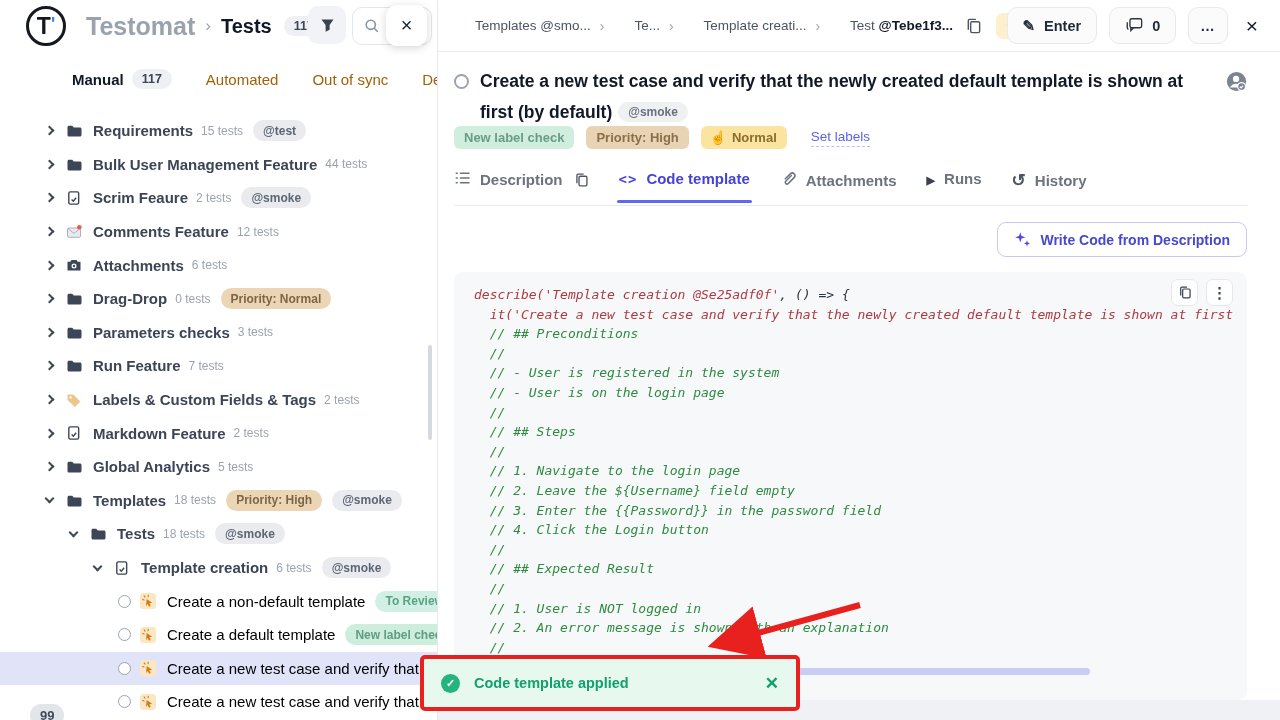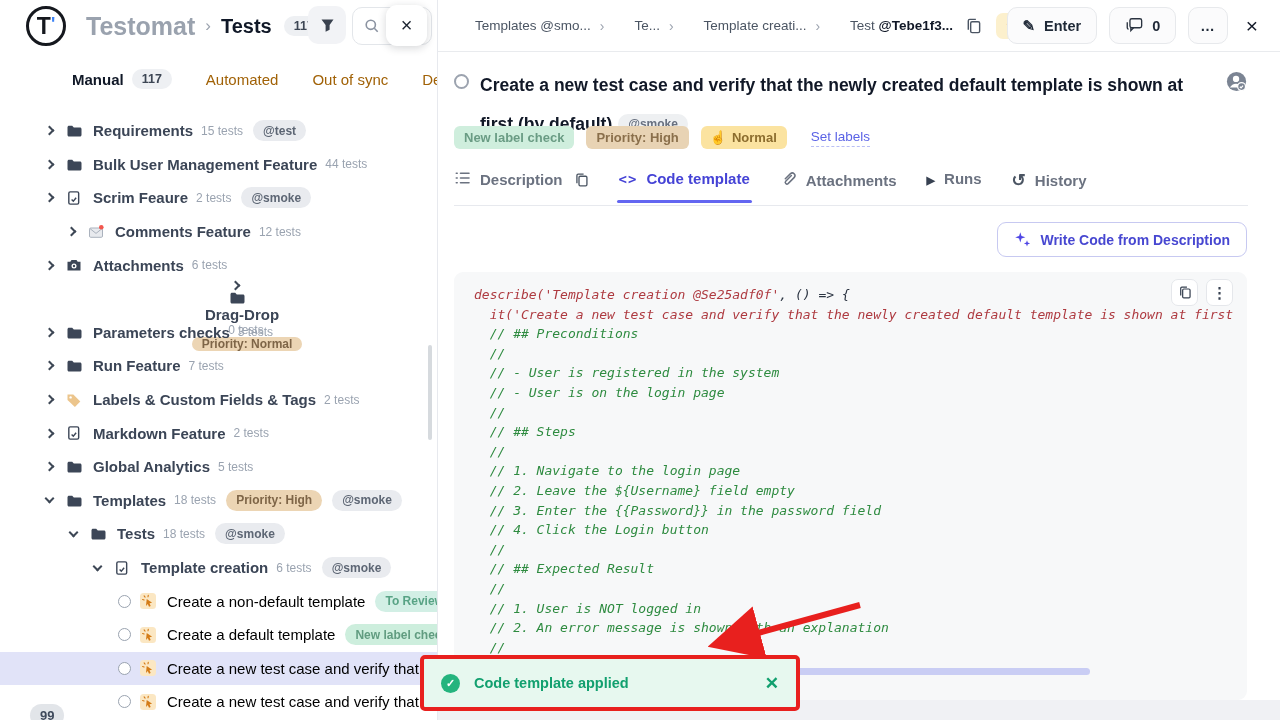--- a/index.html
+++ b/index.html
@@ -77,21 +77,21 @@
   .rp-actions { position:absolute; right:16px; top:7px; display:flex; align-items:center; gap:12px; }
   .hbtn { display:inline-flex; align-items:center; gap:9px; height:37px; padding:0 15px;
     border:1px solid #e7e9ec; border-radius:10px; background:#fbfbfc;
     font-size:14.5px; color:#1f2937; font-weight:600; cursor:pointer; }
   .pencil { font-size:15px; }
   .close-x { font-size:21px; color:#111827; cursor:pointer; padding:0 6px; }
 
   .title-wrap { position:absolute; left:16px; top:66px; width:810px; display:flex; gap:11px; }
   .title-circle { width:15px; height:15px; border:2px solid #9ca3af; border-radius:50%;
     flex:none; margin-top:8px; }
-  .title-text { font-size:17.5px; font-weight:700; color:#111827; line-height:39px; width:730px; }
+  .title-text { font-size:17.5px; font-weight:700; color:#111827; line-height:31px; width:730px; }
   .title-tag { background:#eef0f2; color:#697180; font-size:12px; font-weight:600;
     border-radius:11px; padding:3px 10px; vertical-align:2px; margin-left:6px; }
   .assignee { position:absolute; right:32px; top:70px; }
 
   .labels-row { position:absolute; left:16px; top:126px; display:flex; align-items:center; gap:12px; }
   .lpill { height:23px; display:inline-flex; align-items:center; gap:5px; padding:0 10px;
     border-radius:6px; font-size:13px; font-weight:600; }
   .lpill.green  { background:#cfeedd; color:#6a9c84; }
   .lpill.tan    { background:#e8d3b4; color:#8a6f4b; }
   .lpill.yellow { background:#fbe3a0; color:#8c6d2e; }
@@ -221,21 +221,21 @@
           <span class="ticon">
             <svg width="15" height="16" viewBox="0 0 16 16" fill="none" stroke="#3c4657" stroke-width="1.5">
               <rect x="3" y="1.5" width="10.5" height="13" rx="1.5"></rect>
               <path d="M6 9.6l1.8 1.8 3-3.7"></path>
             </svg>
           </span>
           <span class="tlabel">Scrim Feaure</span>
           <span class="tcount">2 tests</span>
           <span class="badge gray">@smoke</span>
         </div>
-        <div class="trow" style="padding-left: 68px; text-align: right;">
+        <div class="trow" style="padding-left: 46px; text-align: right;">
           <span class="chev right"></span>
           <span class="ticon">
             <svg width="16" height="15" viewBox="0 0 16 15">
               <rect x="1.5" y="4" width="13" height="9.3" rx="1.2" fill="#e8eaee" stroke="#aab2bd"></rect>
               <path d="M2 4.6l6 4.8 6-4.8" fill="none" stroke="#aab2bd"></path>
               <circle cx="13.3" cy="3.3" r="2.3" fill="#f2564d"></circle>
             </svg>
           </span>
           <span class="tlabel">Comments Feature</span>
           <span class="tcount">12 tests</span>
@@ -245,21 +245,21 @@
           <span class="ticon">
             <svg width="16" height="14" viewBox="0 0 16 14">
               <path d="M1.5 3.8h2.8L5.5 2h5l1.2 1.8h2.8v8.7h-13z" fill="#3c4657"></path>
               <circle cx="8" cy="8" r="2.5" fill="#fff"></circle>
               <circle cx="8" cy="8" r="1.2" fill="#3c4657"></circle>
             </svg>
           </span>
           <span class="tlabel">Attachments</span>
           <span class="tcount">6 tests</span>
         </div>
-        <div class="trow" style="padding-left: 46px; flex-direction: column;">
+        <div class="trow" style="padding-left: 46px;">
           <span class="chev right"></span>
           <span class="ticon">
             <svg width="16" height="15" viewBox="0 0 16 15">
               <path d="M1.5 4.2c0-.8.7-1.5 1.5-1.5h3.2l1.6 1.7h6.2c.8 0 1.5.7 1.5 1.5v6.1c0 .8-.7 1.5-1.5 1.5H3c-.8 0-1.5-.7-1.5-1.5z" fill="#3c4657"></path>
             </svg>
           </span>
           <span class="tlabel">Drag-Drop</span>
           <span class="tcount">0 tests</span>
           <span class="badge tan">Priority: Normal</span>
         </div>

